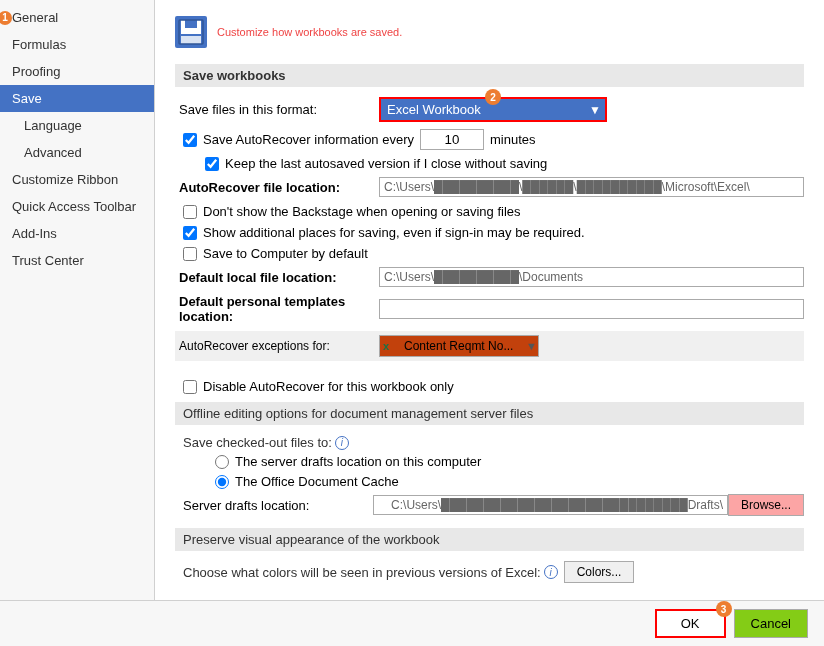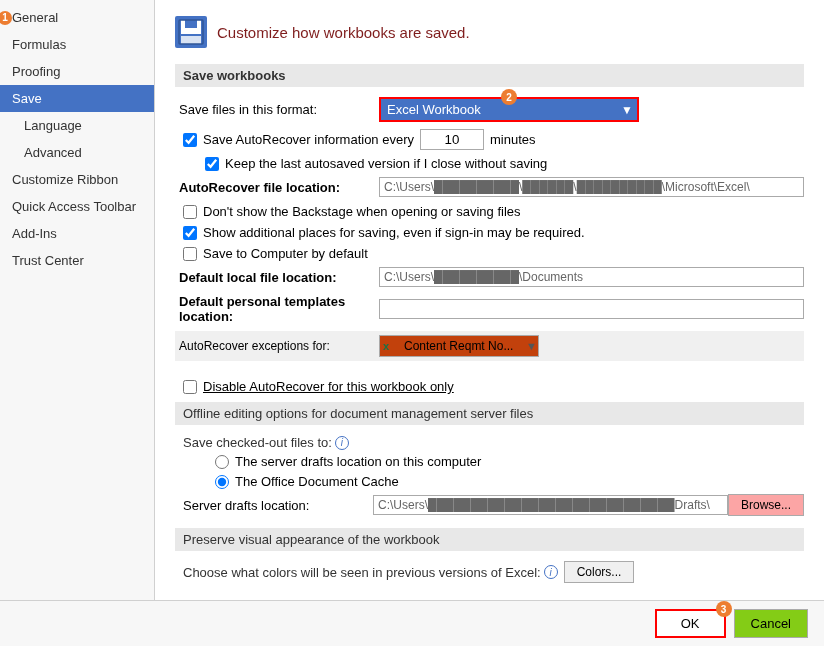--- a/index.html
+++ b/index.html
@@ -72,22 +72,22 @@
     }
 
     .save-icon {
       width: 32px;
       height: 32px;
       margin-right: 10px;
       flex-shrink: 0;
     }
 
     .header-title {
-      font-size: 15px;
-      color: #7f1d1d;
+      font-size: 11px;
+      color: #ef4444;
     }
 
     .section-header {
       background: #e8e8e8;
       padding: 4px 8px;
       font-weight: 600;
       color: #333;
       margin-bottom: 10px;
       margin-top: 10px;
     }
@@ -111,21 +111,21 @@
       font-weight: 500;
     }
 
     .format-select-wrapper {
       position: relative;
       display: inline-flex;
       align-items: center;
     }
 
     .format-select {
-      width: 260px;
+      width: 228px;
       padding: 3px 24px 3px 6px;
       background: #4472c4;
       color: #fff;
       border: 2px solid #f00;
       appearance: none;
       cursor: pointer;
       font-size: 13px;
       outline: none;
     }
 
@@ -299,20 +299,21 @@
       flex-shrink: 0;
     }
 
     .server-input {
       flex: 1;
       padding: 2px 4px;
       border: 1px solid #aaa;
       font-size: 12px;
       color: #666;
       margin-right: 0;
+      text-align: right;
     }
 
     .browse-btn {
       padding: 3px 12px;
       border: 1px solid #aaa;
       background: #fca5a5;
       cursor: pointer;
       font-size: 12px;
       white-space: nowrap;
     }
@@ -503,21 +504,21 @@
         <span class="exceptions-label">AutoRecover exceptions for:</span>
         <div class="exceptions-select-wrapper">
           <span class="excel-icon-small">x</span>
           <select class="exceptions-select">
             <option>Content Reqmt No...</option>
           </select>
           <span class="exceptions-chevron">▼</span>
         </div>
       </div>
 
-      <div class="cb-row" style="margin-top:18px;text-decoration:underline;">
+      <div class="cb-row" style="margin-top:18px;">
         <input type="checkbox" style="">
         <label>Disable AutoRecover for this workbook only</label>
       </div>
 
       <div class="section-header" style="margin-top:8px;font-weight:normal;">Offline editing options for document management server files</div>
 
       <div class="form-row" style="padding-left:8px;margin-bottom:4px;">
         <label>Save checked-out files to:</label>
         <span class="info-circle">i</span>
       </div>

